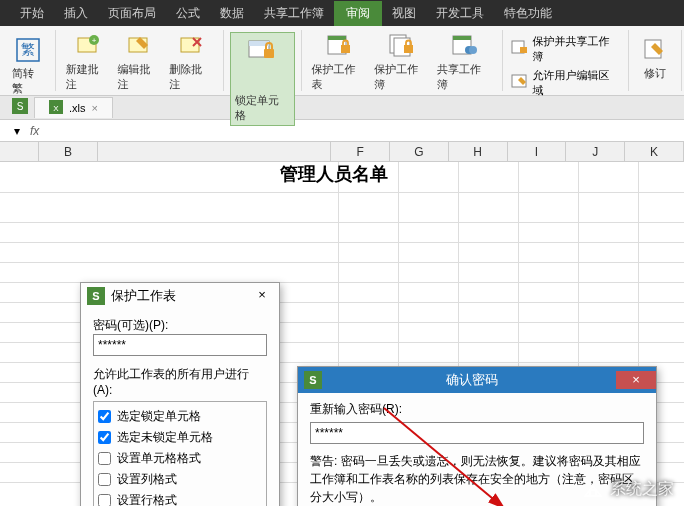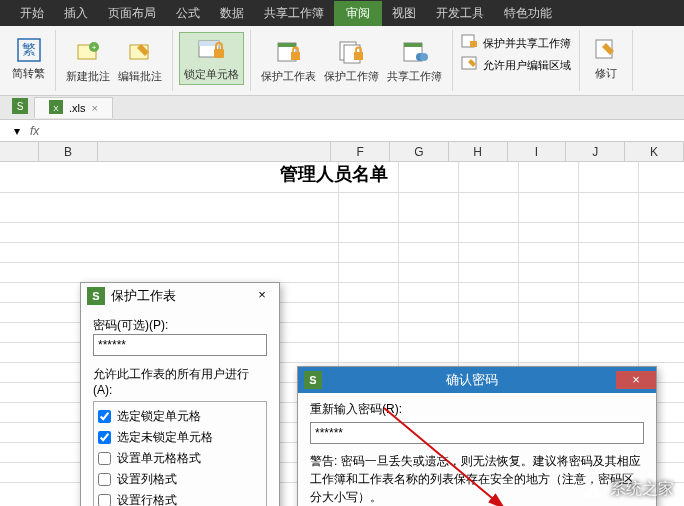--- a/index.html
+++ b/index.html
@@ -5,21 +5,21 @@
 * { margin: 0; padding: 0; box-sizing: border-box; font-family: "Microsoft YaHei", Arial, sans-serif; }
 body { background: #fff; width: 684px; height: 506px; overflow: hidden; position: relative; }
 
 .menubar { background: #2d2d2d; height: 26px; display: flex; align-items: center; padding: 0 10px; }
 .menubar .menu-item { color: #d0d0d0; font-size: 12px; padding: 0 10px; cursor: pointer; }
 .menubar .menu-item.active { background: #4a8a3a; color: #ffffff; padding: 4px 12px; }
 
 .ribbon { background: #f5f5f5; border-bottom: 1px solid #ccc; height: 70px; display: flex; padding: 4px 2px; }
 .ribbon-group { display: flex; flex-direction: column; align-items: center; border-right: 1px solid #d8d8d8; padding: 2px 6px; }
 .ribbon-btn { display: flex; flex-direction: column; align-items: center; font-size: 11px; color: #333; cursor: pointer; padding: 2px 4px; }
-.ribbon-btn.active { background: #d4e8cf; border: 1px solid #8abb7a; }
+.ribbon-btn.active { background: #d4e8cf; border: 1px solid #8abb7a; gap: 26px; }
 .ribbon-btn .ico { width: 32px; height: 32px; display: flex; align-items: center; justify-content: center; }
 .ribbon-inline { display: flex; flex-direction: row; align-items: center; gap: 4px; font-size: 11px; padding: 2px; }
 
 .tabbar { background: #e8e8e8; height: 24px; display: flex; align-items: center; border-bottom: 1px solid #ccc; padding-left: 12px; gap: 6px; }
 .file-tab { background: #f8f8f8; border: 1px solid #ccc; border-bottom: none; padding: 2px 14px; font-size: 11px; display: flex; align-items: center; gap: 6px; }
 .file-tab .x { color: #888; cursor: pointer; }
 
 .formula-bar { height: 22px; display: flex; align-items: center; border-bottom: 1px solid #ccc; font-size: 12px; padding-left: 14px; gap: 10px; background: #fff; }
 .formula-bar .fx { font-style: italic; color: #666; }
 
@@ -91,20 +91,29 @@
       <span>新建批注</span>
     </div>
     <div class="ribbon-btn">
       <span class="ico">
           <svg width="26" height="26">
             <rect x="3" y="5" width="18" height="14" fill="#fff8c0" stroke="#c0a030"></rect>
             <path d="M14 4 L22 12 L18 16 L10 8 Z" fill="#e0a030"></path>
           </svg>
         </span>
       <span>编辑批注</span>
+    </div>
+    <div class="ribbon-btn">
+      <span class="ico">
+          <svg width="26" height="26">
+            <rect x="3" y="5" width="18" height="14" fill="#fff8c0" stroke="#c0a030"></rect>
+            <path d="M15 5 L23 13 M23 5 L15 13" stroke="#d04040" stroke-width="2"></path>
+          </svg>
+        </span>
+      <span>删除批注</span>
     </div>
   </div>
   <div class="ribbon-group">
     <div class="ribbon-btn active">
       <span class="ico">
           <svg width="30" height="26">
             <rect x="2" y="3" width="20" height="16" fill="#fff" stroke="#888"></rect>
             <rect x="2" y="3" width="20" height="5" fill="#d0e0f0"></rect>
             <rect x="17" y="11" width="10" height="9" rx="1" fill="#e8a030"></rect>
             <path d="M19 11 v-3 a3 3 0 0 1 6 0 v3" fill="none" stroke="#e8a030" stroke-width="2"></path>

